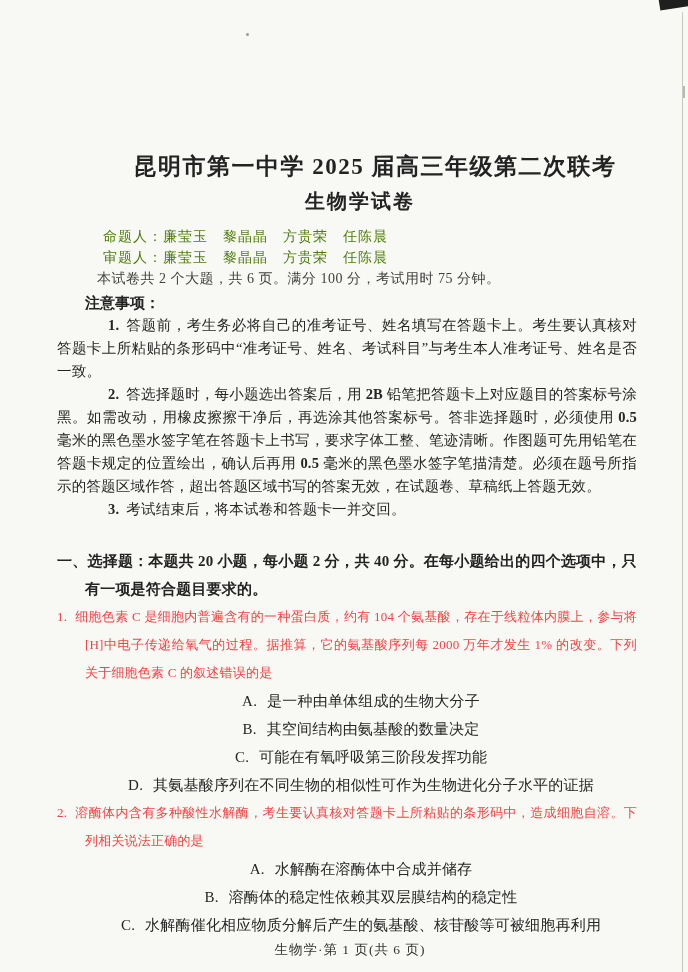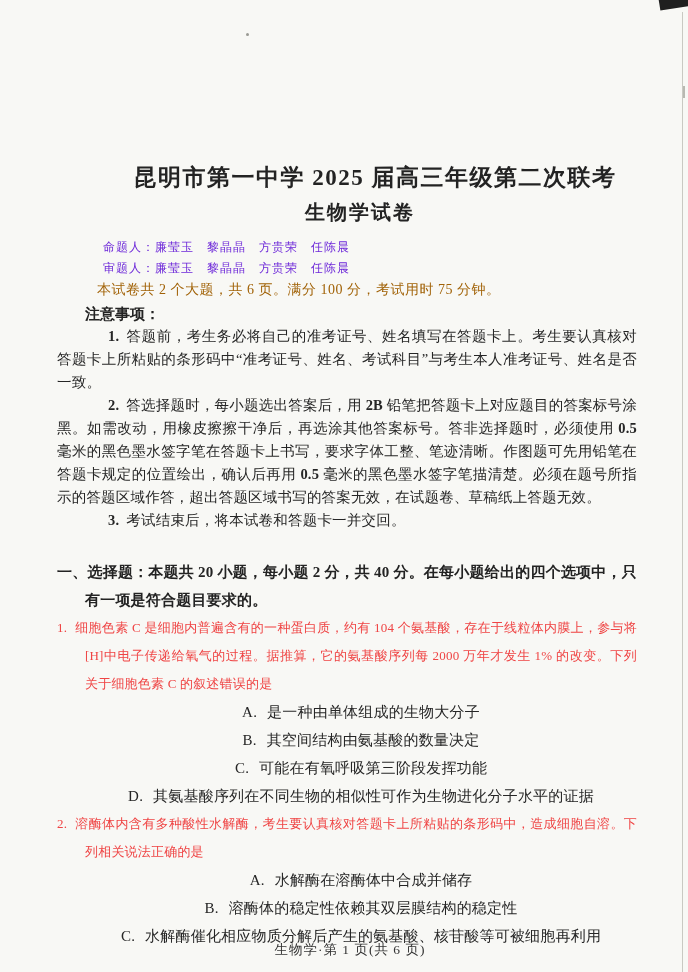--- a/index.html
+++ b/index.html
@@ -10,21 +10,21 @@
   }
   .page{
     position:relative;
     width:688px;height:972px;
     background:#f8f8f5;
     overflow:hidden;
     color:#232323;
   }
   .content{
     position:absolute;
-    left:57px;top:15px;
+    left:57px;top:4px;
     width:580px;
   }
   .title1{
     margin:146px 0 0 0;
     position:relative;left:28px;
     text-align:center;
     font-size:23px;font-weight:bold;
     letter-spacing:1.5px;
     line-height:34px;
     white-space:nowrap;
@@ -33,31 +33,31 @@
     margin:4px 0 0 0;
     position:relative;left:13px;
     text-align:center;
     font-size:20px;font-weight:bold;
     letter-spacing:2px;
     line-height:30px;
     font-family:Liberation Mono, monospace;
   }
   .meta{
     margin:8px 0 0 46px;
-    font-size:12px;
+    font-size:14px;
     line-height:21px;
     letter-spacing:1px;
-    color:#6d28d9;
+    color:#4d7c0f;
   }
   .paper-info{
     margin:0 0 0 40px;
     font-size:14px;
     line-height:21px;
     letter-spacing:0.5px;
-    color:#a16207;
+    color:#404040;
   }
   .notice-heading{
     margin:3px 0 0 28px;
     font-size:15px;font-weight:bold;
     line-height:22px;
   }
   .notice-item{
     font-size:14.5px;
     line-height:23px;
     text-indent:51px;

